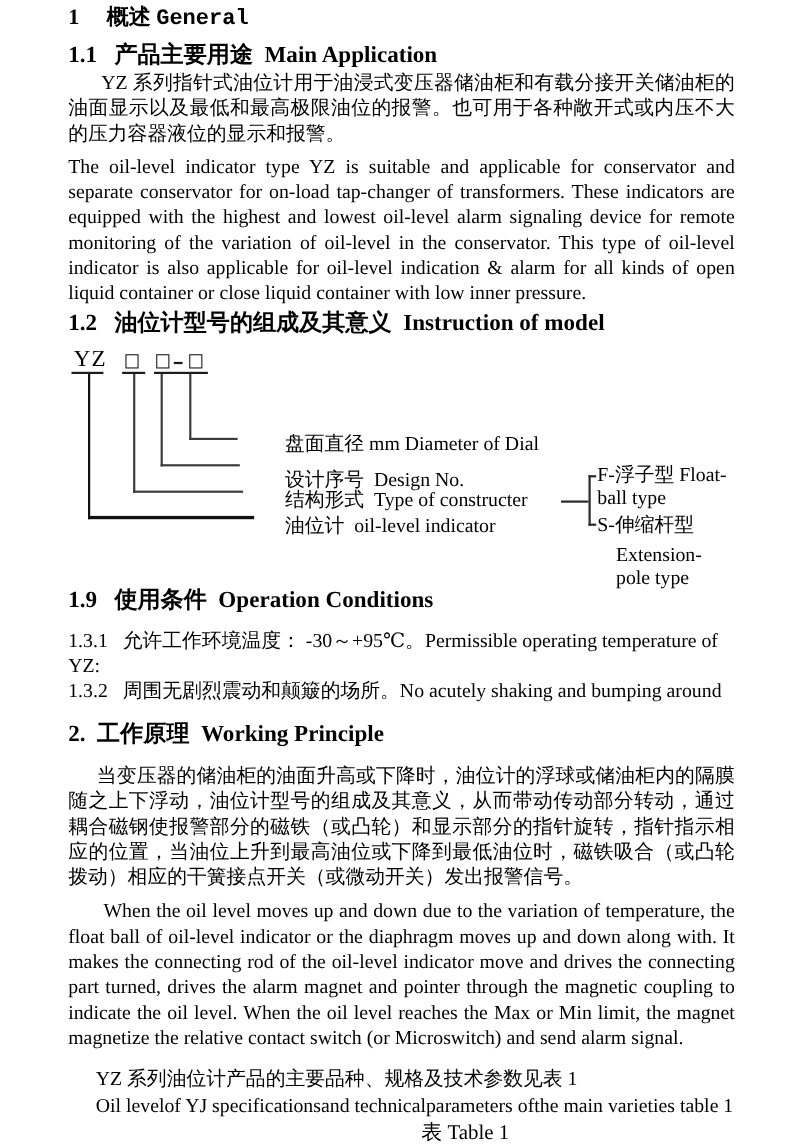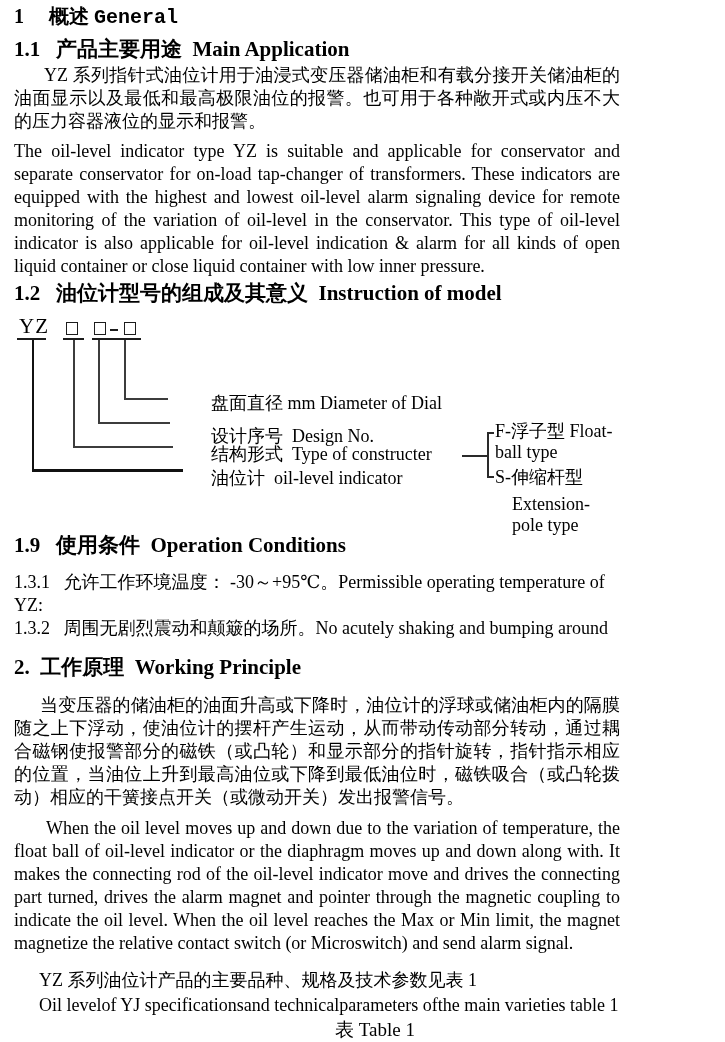--- a/index.html
+++ b/index.html
@@ -1,21 +1,21 @@
 <!DOCTYPE html>
 <html><head>
 <meta charset="utf-8">
 <style>
   * { margin: 0; padding: 0; box-sizing: border-box; }
   html, body { width: 725px; height: 1042px; background: #ffffff; overflow: hidden; }
   body {
     font-family: "Liberation Serif", "DejaVu Serif", serif;
     color: #000;
   }
-  .page { width: 635px; height: 1042px; padding: 4px 15px 0 14px; position: relative; }
+  .page { width: 635px; height: 1042px; padding: 4px 15px 0 14px; position: relative; margin-left: 48px; }
 
   .h { font-weight: bold; white-space: pre-wrap; }
   .h20 { font-size: 20px; line-height: 24px; }
   .h21 { font-size: 21px; line-height: 25px; }
   .mono { font-family: "Liberation Mono", "DejaVu Sans Mono", monospace; font-weight: bold; }
 
   .para {
     font-size: 18px;
     line-height: 23px;
     text-align: justify;
@@ -97,21 +97,21 @@
     <div class="dg-label" style="left:512px; top:178px;">Extension-pole type</div>
   </div>
 
   <div class="h h21 mt17">1.9   使用条件  Operation Conditions</div>
 
   <div class="item mt13">1.3.1   允许工作环境温度： -30～+95℃。Permissible operating temperature of YZ:</div>
   <div class="item">1.3.2   周围无剧烈震动和颠簸的场所。No acutely shaking and bumping around</div>
 
   <div class="h h21 mt15">2.  工作原理  Working Principle</div>
 
-  <p class="para indent26 mt14">当变压器的储油柜的油面升高或下降时，油位计的浮球或储油柜内的隔膜随之上下浮动，使油位计的摆杆产生运动，从而带动传动部分转动，通过耦合磁钢使报警部分的磁铁（或凸轮）和显示部分的指针旋转，指针指示相应的位置，当油位上升到最高油位或下降到最低油位时，磁铁吸合（或凸轮拨动）相应的干簧接点开关（或微动开关）发出报警信号。</p>
+  <p class="para indent26 mt14">当变压器的储油柜的油面升高或下降时，油位计的浮球或储油柜内的隔膜随之上下浮动，油位计型号的组成及其意义，从而带动传动部分转动，通过耦合磁钢使报警部分的磁铁（或凸轮）和显示部分的指针旋转，指针指示相应的位置，当油位上升到最高油位或下降到最低油位时，磁铁吸合（或凸轮拨动）相应的干簧接点开关（或微动开关）发出报警信号。</p>
 
   <p class="para indent32 mt8">When the oil level moves up and down due to the variation of temperature, the float ball of oil-level indicator or the diaphragm moves up and down along with. It makes the connecting rod of the oil-level indicator move and drives the connecting part turned, drives the alarm magnet and pointer through the magnetic coupling to indicate the oil level. When the oil level reaches the Max or Min limit, the magnet magnetize the relative contact switch (or Microswitch) and send alarm signal.</p>
 
 
   <div class="sub-line mt14">YZ 系列油位计产品的主要品种、规格及技术参数见表 1</div>
   <div class="sub-line mt2">Oil levelof YJ specificationsand technicalparameters ofthe main varieties table 1</div>
 
   <div class="table-caption">表 Table 1</div>
 
 </div>

